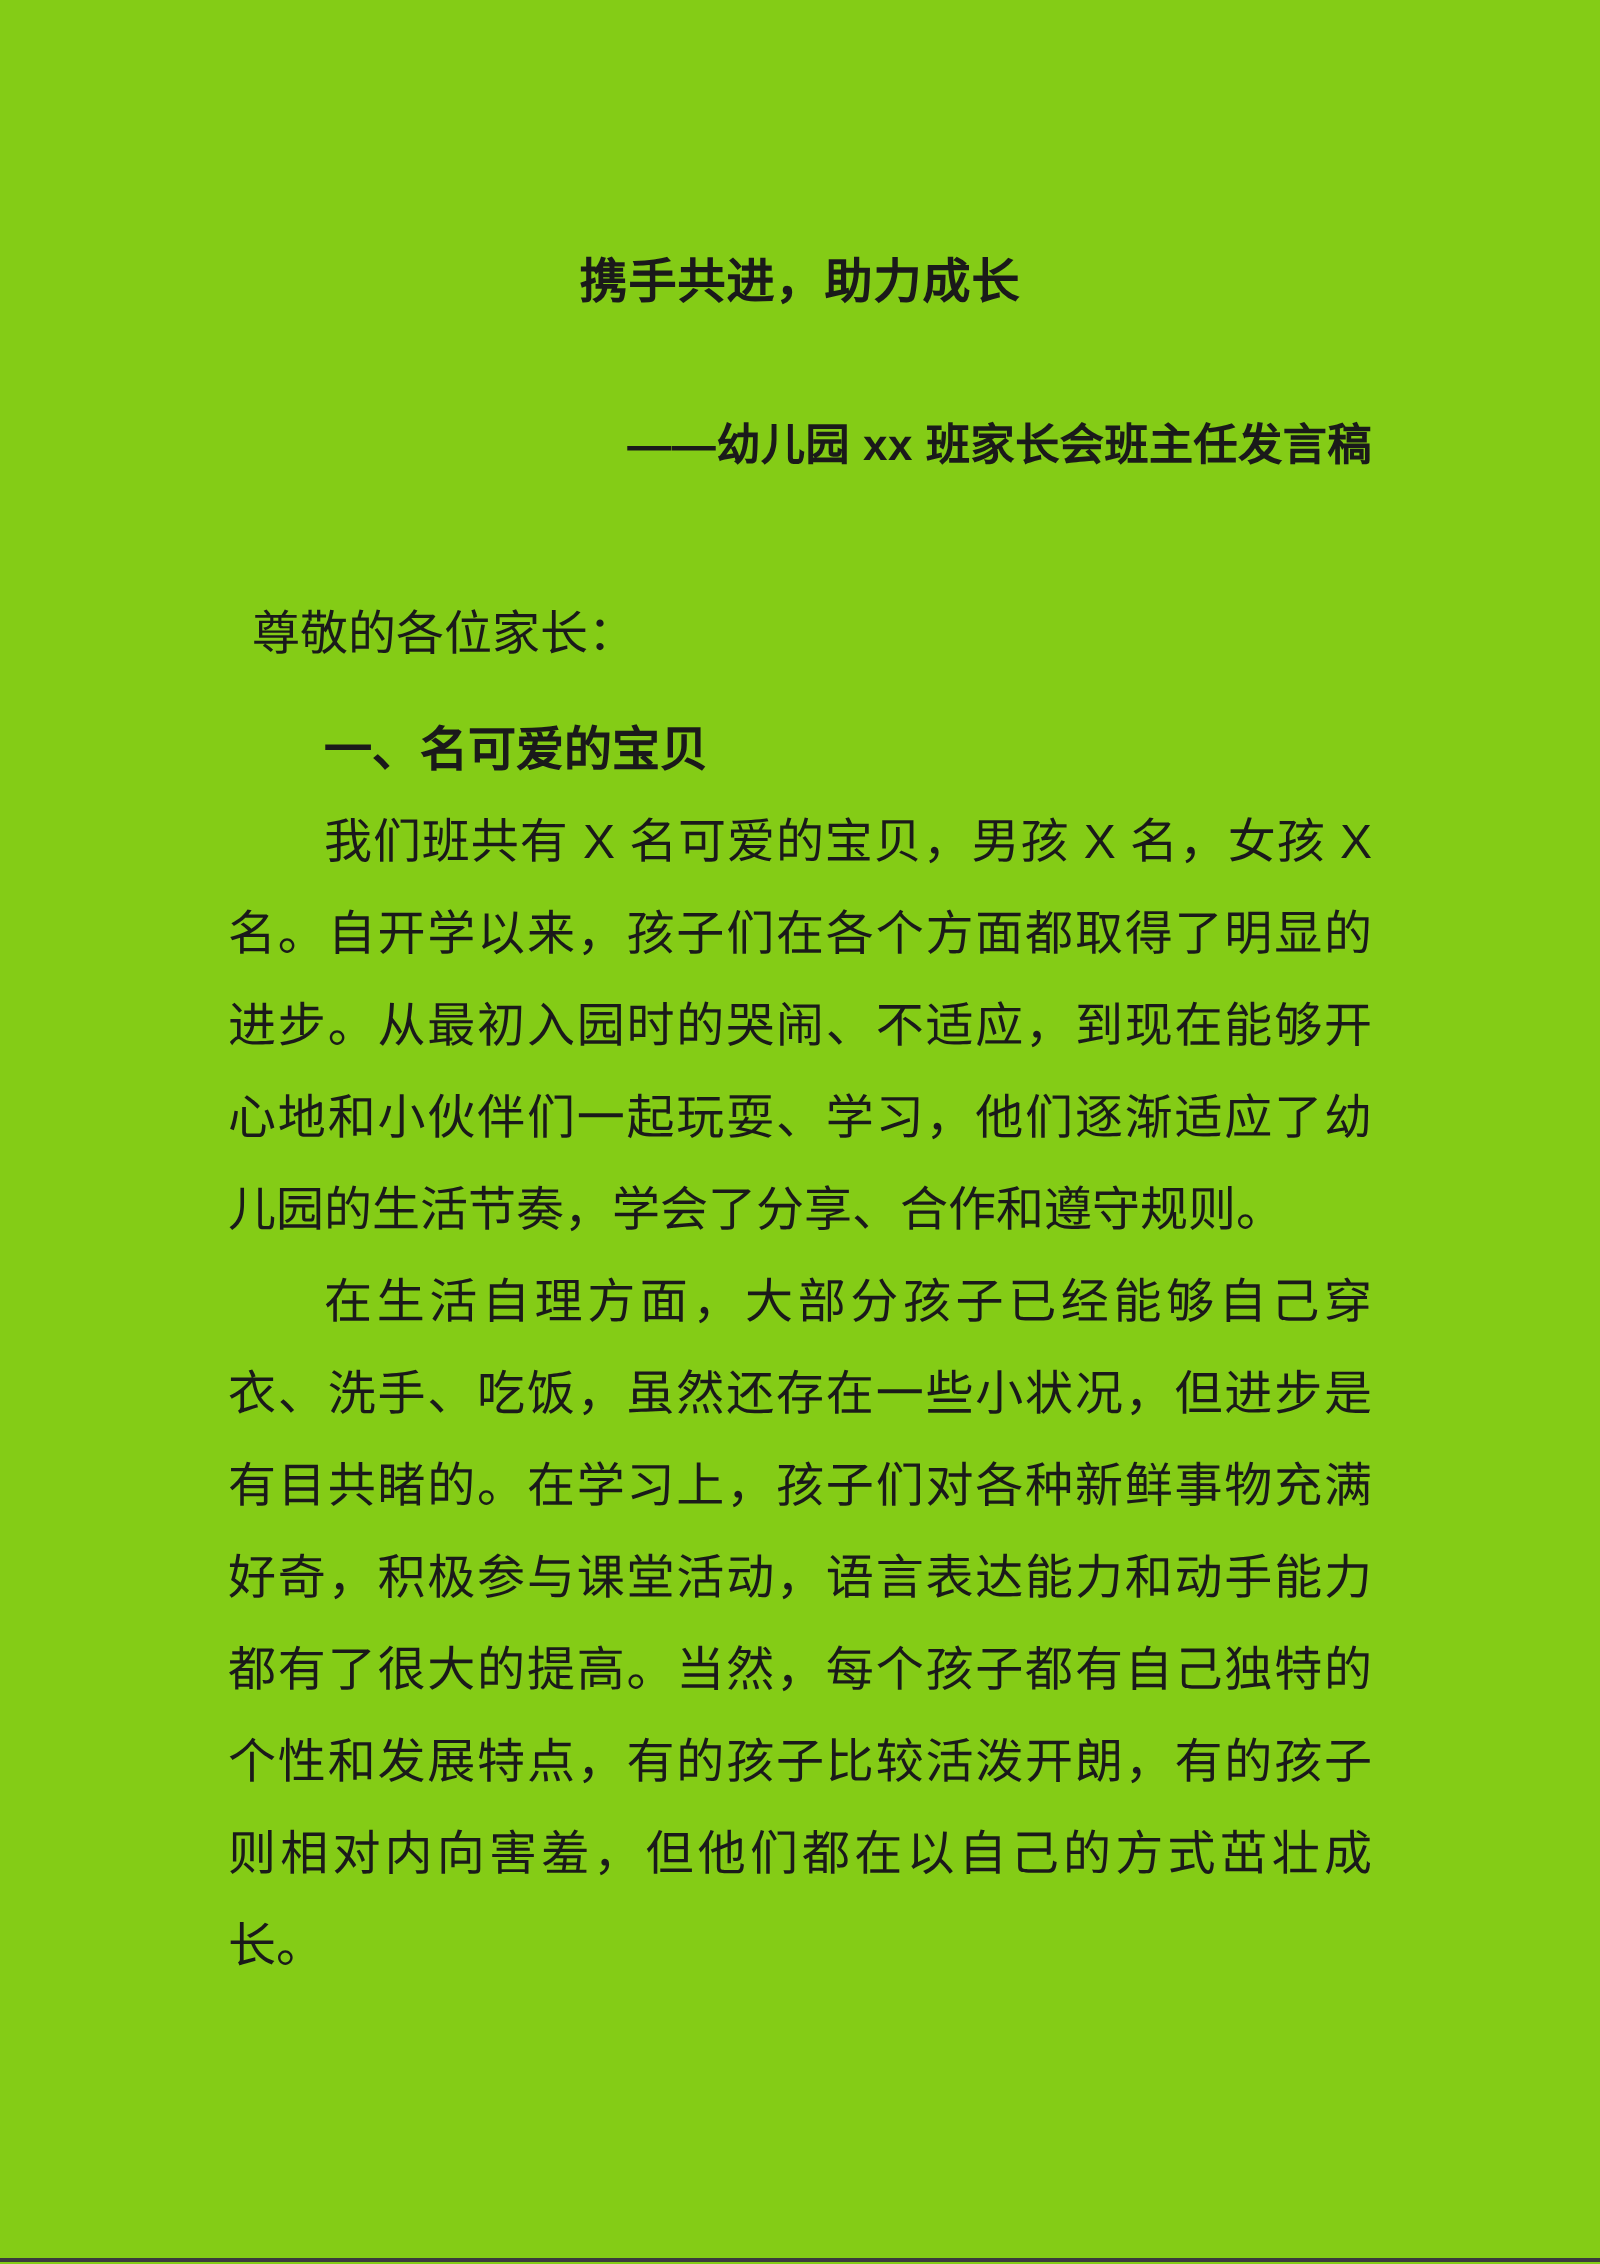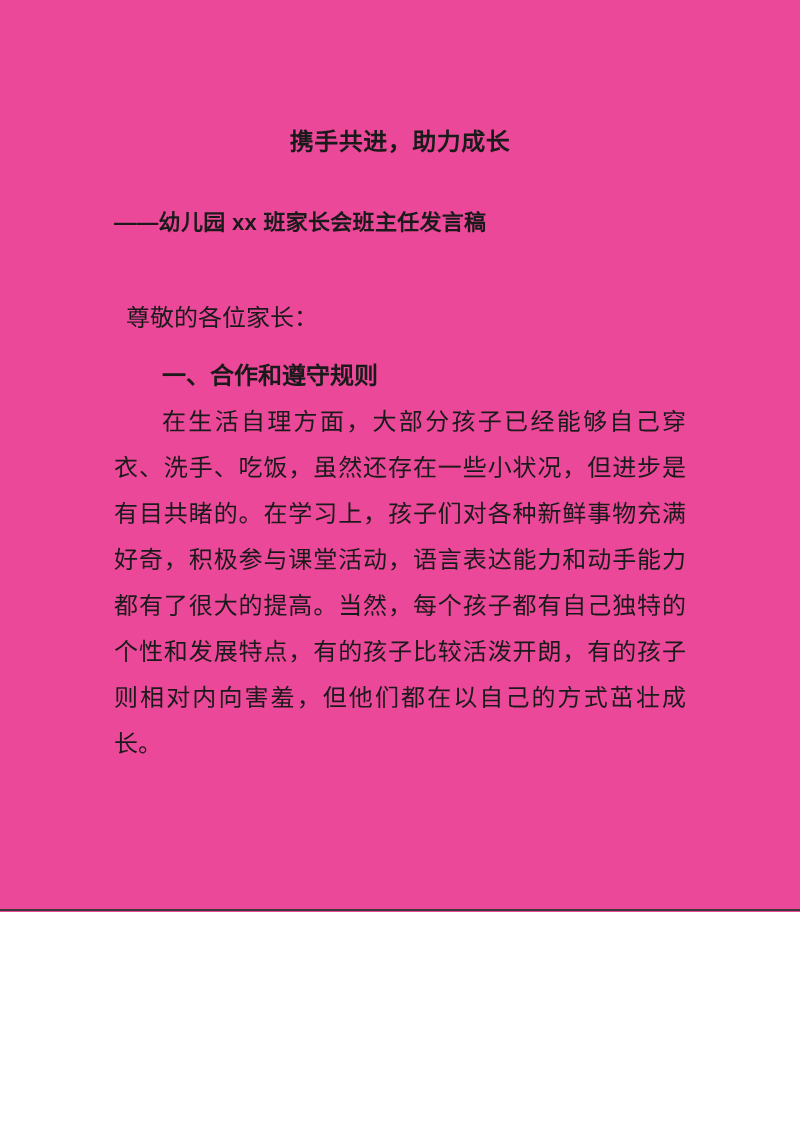--- a/index.html
+++ b/index.html
@@ -4,23 +4,23 @@
 <style>
   html, body {
     margin: 0;
     padding: 0;
     background: #ffffff;
   }
 
   .page {
     position: relative;
     width: 800px;
-    height: 912px;
+    height: 1132px;
     margin: 0 auto;
-    background: #ec4899;
+    background: #84cc16;
     box-sizing: border-box;
     overflow: hidden;
     font-family: "Liberation Sans", "DejaVu Sans", sans-serif;
     color: #1a1a1a;
     -webkit-font-smoothing: antialiased;
   }
 
   .content {
     position: absolute;
     left: 114px;
@@ -32,21 +32,21 @@
     text-align: center;
     font-size: 24px;
     font-weight: bold;
     line-height: 1.5;
     letter-spacing: 0.5px;
     margin: 0;
     padding-top: 124px;
   }
 
   .doc-subtitle {
-    text-align: left;
+    text-align: right;
     font-size: 22px;
     font-weight: bold;
     line-height: 1.5;
     letter-spacing: 0.3px;
     margin: 0;
     padding-top: 46px;
   }
 
   .salutation {
     font-size: 24px;
@@ -91,22 +91,23 @@
 
   <div class="content">
 
     <h1 class="doc-title">携手共进，助力成长</h1>
 
     <h2 class="doc-subtitle">——幼儿园 xx 班家长会班主任发言稿</h2>
 
     <p class="salutation">尊敬的各位家长：</p>
 
 
-    <h3 class="section-heading">一、合作和遵守规则</h3>
+    <h3 class="section-heading">一、名可爱的宝贝</h3>
 
+    <p class="body-para">我们班共有 X 名可爱的宝贝，男孩 X 名，女孩 X 名。自开学以来，孩子们在各个方面都取得了明显的进步。从最初入园时的哭闹、不适应，到现在能够开心地和小伙伴们一起玩耍、学习，他们逐渐适应了幼儿园的生活节奏，学会了分享、合作和遵守规则。</p>
 
     <p class="body-para">在生活自理方面，大部分孩子已经能够自己穿衣、洗手、吃饭，虽然还存在一些小状况，但进步是有目共睹的。在学习上，孩子们对各种新鲜事物充满好奇，积极参与课堂活动，语言表达能力和动手能力都有了很大的提高。当然，每个孩子都有自己独特的个性和发展特点，有的孩子比较活泼开朗，有的孩子则相对内向害羞，但他们都在以自己的方式茁壮成长。</p>
 
   </div>
 
   <div class="page-bottom-rule"></div>
 
 </div>
 
 </body></html>

